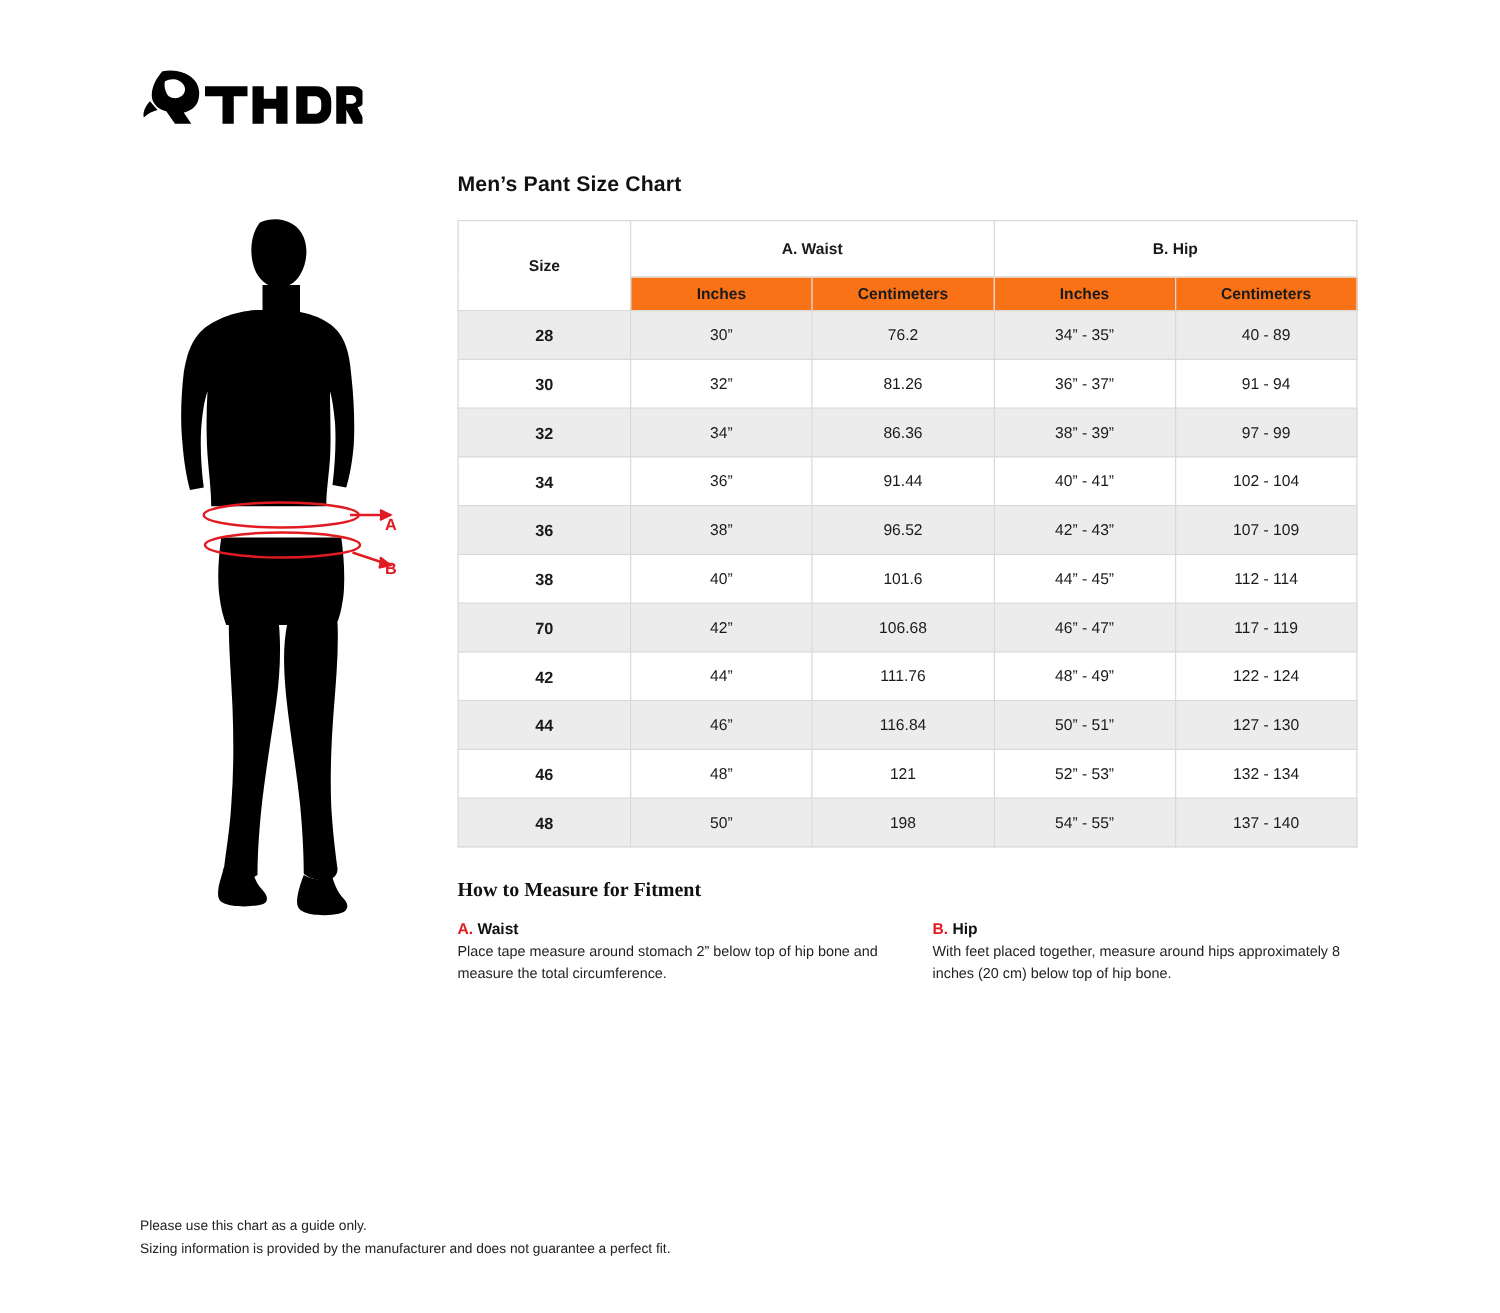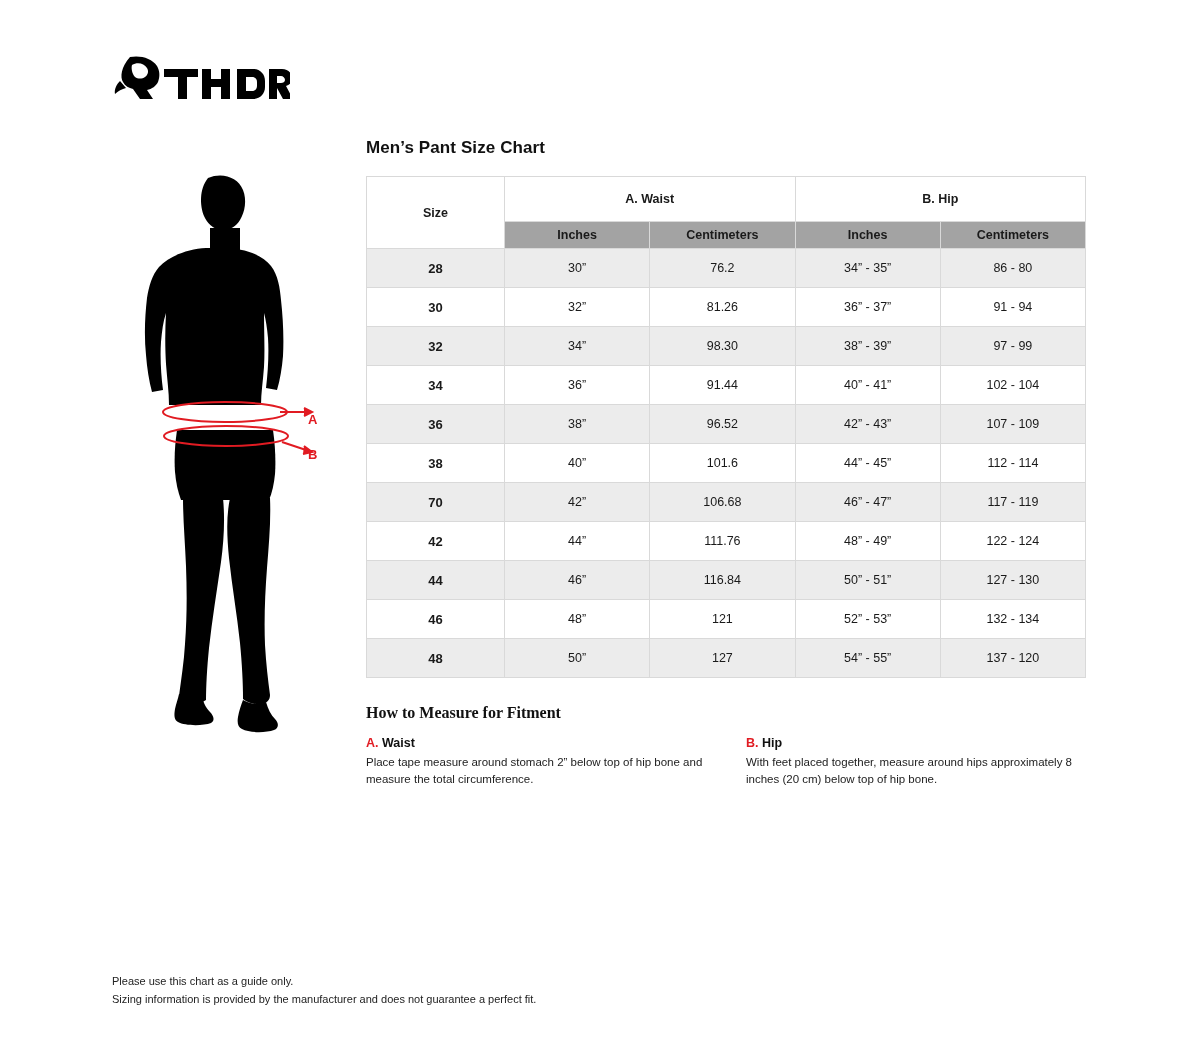--- a/index.html
+++ b/index.html
@@ -74,21 +74,21 @@
     height: 72px;
     vertical-align: middle;
   }
   .hdr-group {
     font-weight: 700;
     font-size: 13px;
     background: #fff;
     height: 44px;
   }
   .hdr-unit {
-    background: #a3a3a3;
+    background: #f97316;
     color: #ffffff;
     font-weight: 700;
     font-size: 11px;
     height: 26px;
     border: 1px solid #000;
   }
   tbody tr td { height: 39px; }
   tbody tr:nth-child(odd) td { background: #ececec; }
   tbody tr:nth-child(even) td { background: #ffffff; }
   tbody td.size-cell { font-weight: 700; font-size: 13px; }
@@ -199,33 +199,33 @@
           <th class="hdr-unit">Inches</th>
           <th class="hdr-unit">Centimeters</th>
         </tr>
       </thead>
       <tbody>
         <tr>
           <td class="size-cell">28</td>
           <td>30”</td>
           <td>76.2</td>
           <td>34” - 35”</td>
-          <td>86 - 80</td>
+          <td>40 - 89</td>
         </tr>
         <tr>
           <td class="size-cell">30</td>
           <td>32”</td>
           <td>81.26</td>
           <td>36” - 37”</td>
           <td>91 - 94</td>
         </tr>
         <tr>
           <td class="size-cell">32</td>
           <td>34”</td>
-          <td>98.30</td>
+          <td>86.36</td>
           <td>38” - 39”</td>
           <td>97 - 99</td>
         </tr>
         <tr>
           <td class="size-cell">34</td>
           <td>36”</td>
           <td>91.44</td>
           <td>40” - 41”</td>
           <td>102 - 104</td>
         </tr>
@@ -267,23 +267,23 @@
         <tr>
           <td class="size-cell">46</td>
           <td>48”</td>
           <td>121</td>
           <td>52” - 53”</td>
           <td>132 - 134</td>
         </tr>
         <tr>
           <td class="size-cell">48</td>
           <td>50”</td>
-          <td>127</td>
+          <td>198</td>
           <td>54” - 55”</td>
-          <td>137 - 120</td>
+          <td>137 - 140</td>
         </tr>
       </tbody>
     </table>
 
     <h2 class="how-title">How to Measure for Fitment</h2>
 
     <div class="how-cols">
       <div class="how-col">
         <div class="how-head">
           <span class="key">A.</span>

